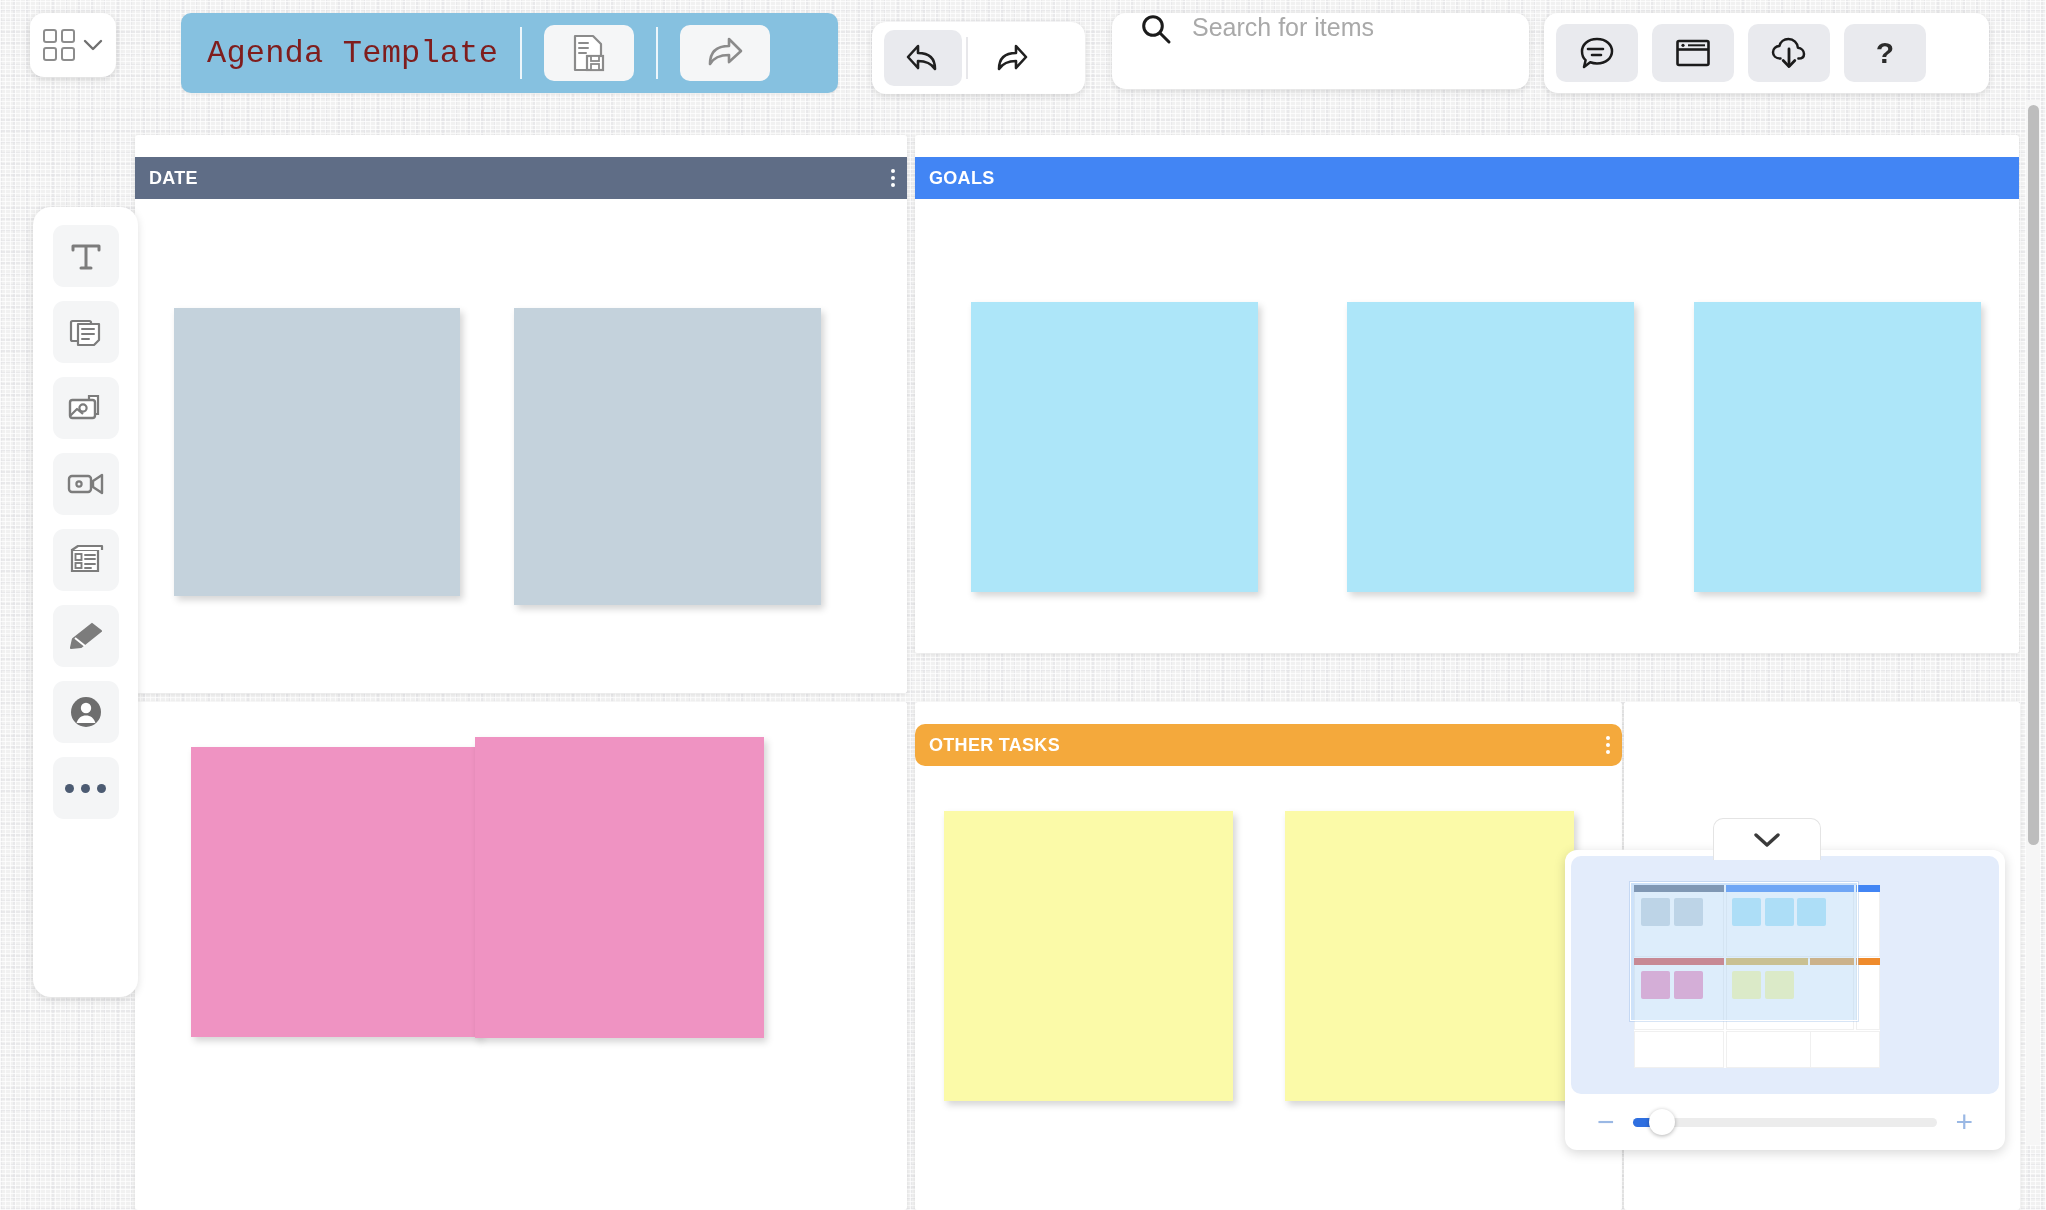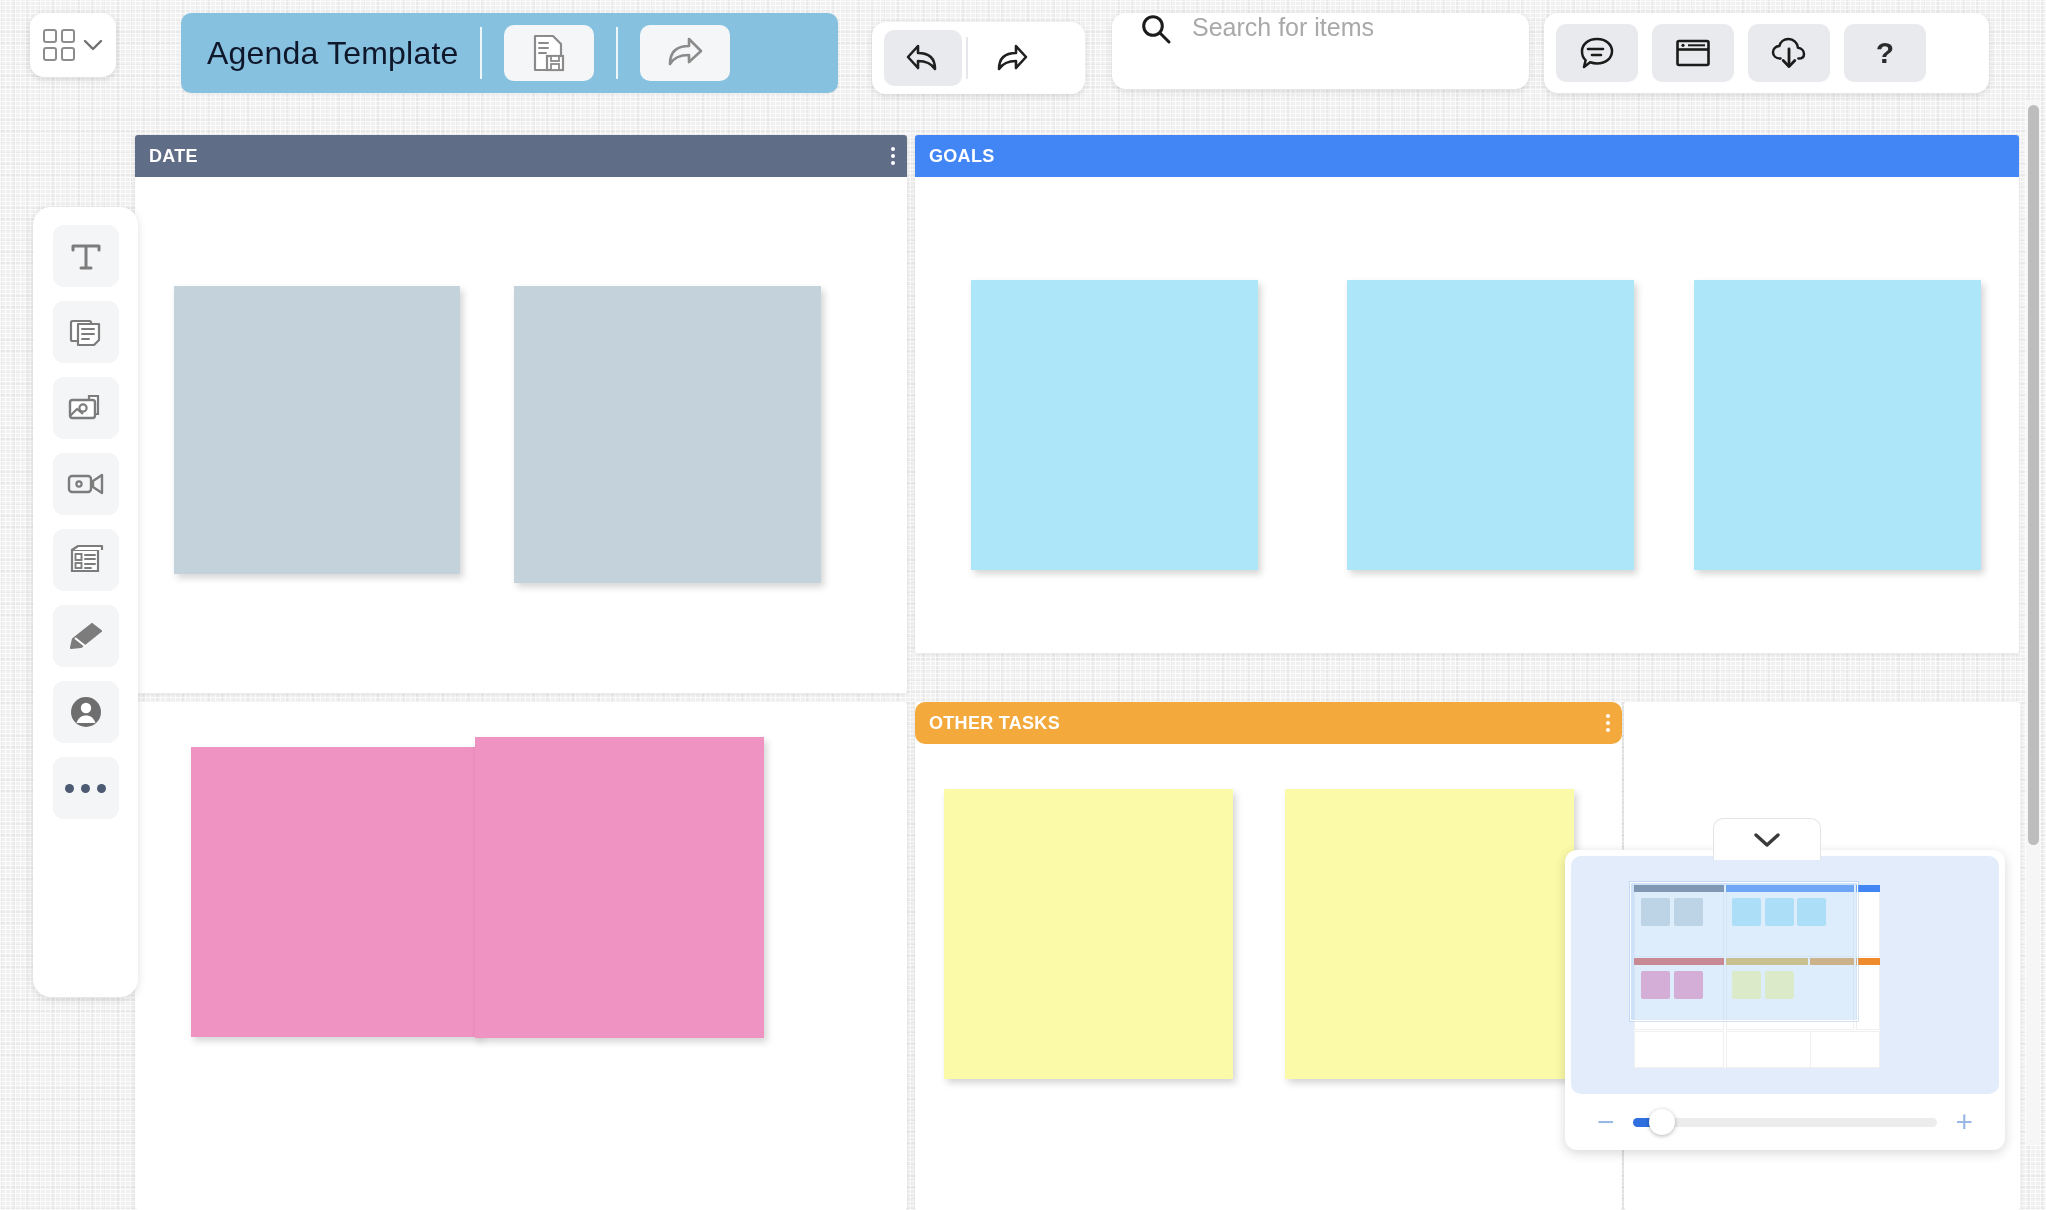--- a/index.html
+++ b/index.html
@@ -33,20 +33,21 @@
   }
   .panel-head {
     height: 42px;
     display: flex; align-items: center;
     padding: 0 14px;
     color: #ffffff;
     font-size: 18px;
     font-weight: bold;
     letter-spacing: .3px;
     position: relative;
+    margin-top: 22px;
   }
   .panel-head .ttl { white-space: nowrap; }
   .kebab {
     position: absolute; right: 12px; top: 50%;
     transform: translateY(-50%);
     display: flex; flex-direction: column; gap: 3px;
     cursor: pointer;
   }
   .kebab i { display:block; width:4px; height:4px; border-radius:50%; background:#fff; }
   .panel-body { position: relative; background: #fff; height: calc(100% - 42px); }
@@ -73,22 +74,22 @@
   
   .title-pill {
     position: absolute; left: 181px; top: 13px;
     height: 80px; width: 657px;
     background: #86c1e0; border-radius: 10px;
     display: flex; align-items: center;
     padding-left: 26px;
     box-shadow: 0 1px 3px rgba(0,0,0,.08);
   }
   .doc-title {
-    color: #0f172a; font-size: 32px; font-weight: normal;
-    letter-spacing: .2px; white-space: nowrap;
+    color: #7f1d1d; font-size: 32px; font-weight: normal;
+    letter-spacing: .2px; white-space: nowrap; font-family: Liberation Mono, monospace;
   }
   .vdiv { width: 2px; height: 52px; background: rgba(255,255,255,.85); margin: 0 22px; }
   .pill-btn {
     width: 90px; height: 56px; background: #f5f6f7; border-radius: 10px;
     display:flex; align-items:center; justify-content:center; cursor:pointer;
   }
 
   
   .ur-group {
     position: absolute; left: 872px; top: 22px;

